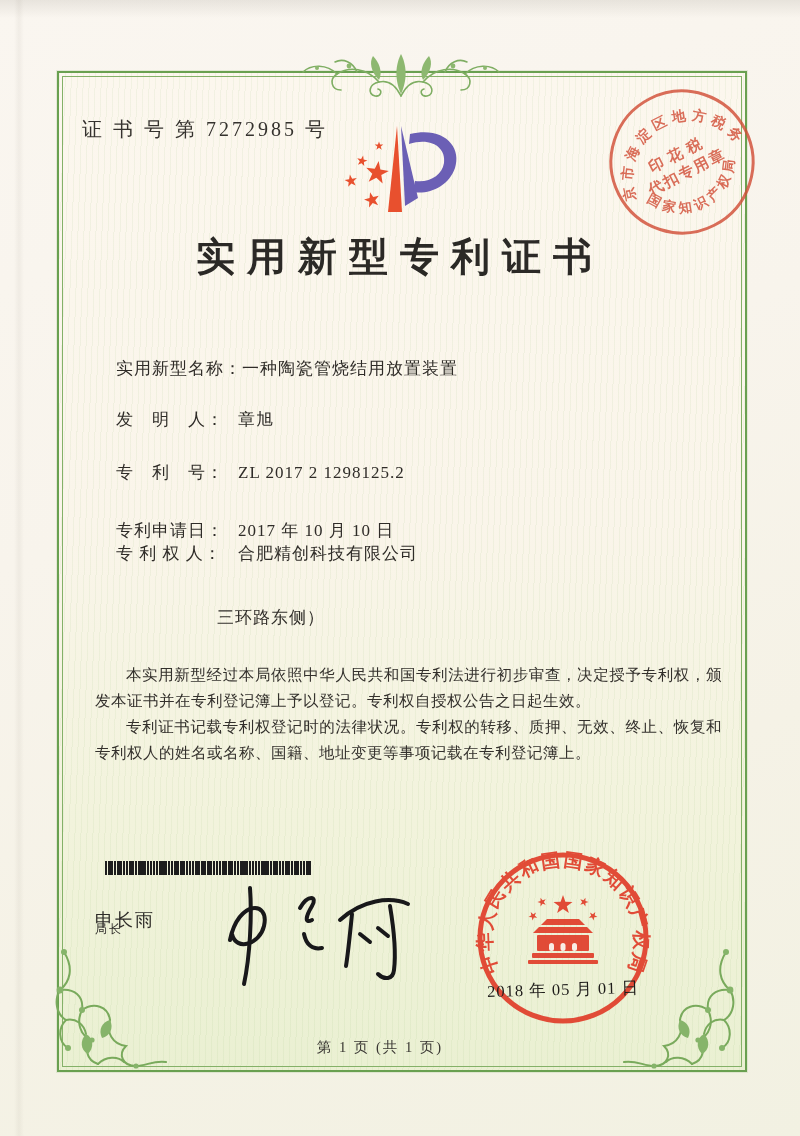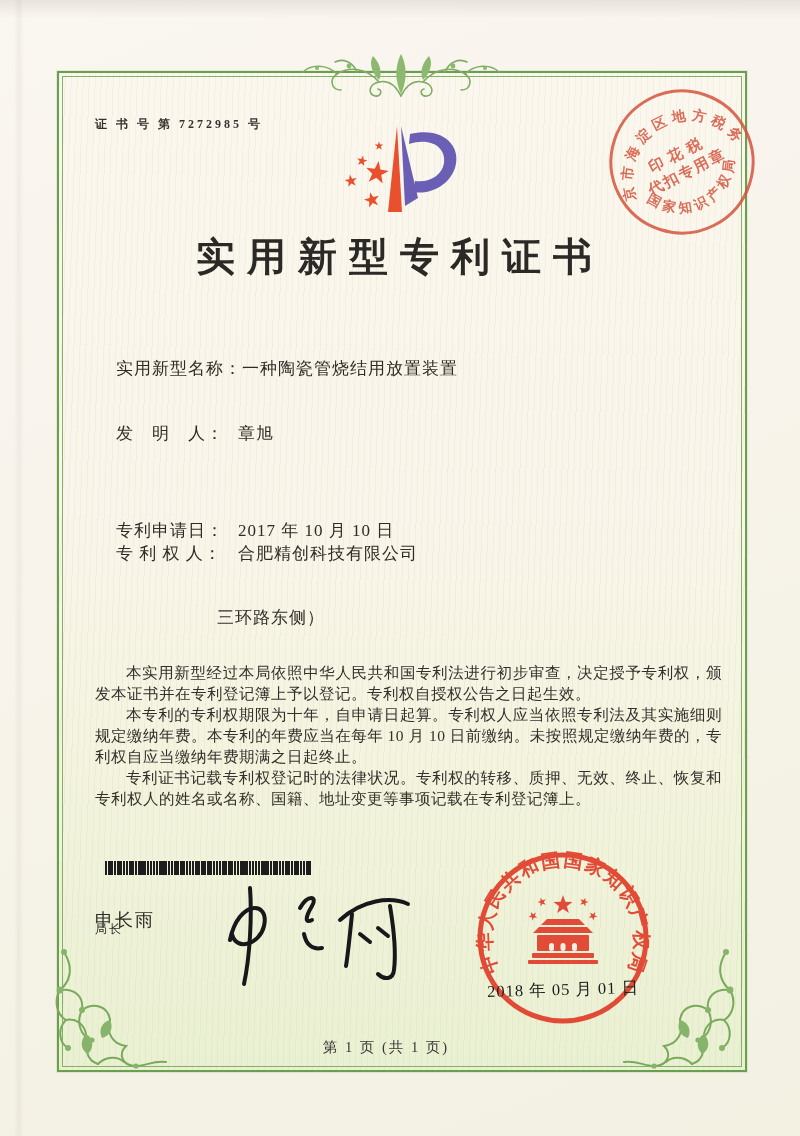--- a/index.html
+++ b/index.html
@@ -26,53 +26,53 @@
     background:
       repeating-linear-gradient(92deg,rgba(150,190,120,.10) 0 1px,rgba(0,0,0,0) 1px 6px),
       linear-gradient(180deg,#fcf7ee 0%,#faf5ea 45%,#f2f3dc 75%,#eaf0d2 100%);
     box-shadow:0 0 0 1px rgba(105,160,80,.15);
   }
   .frame::before{
     content:"";position:absolute;inset:3px;border:1px solid #84b168;pointer-events:none;
   }
   .abs{position:absolute;}
   .cert-no{
-    left:95px;top:116px;font-size:12px;color:#35322e;letter-spacing:3px;white-space:pre;font-weight:bold;
+    left:82px;top:116px;font-size:20px;color:#35322e;letter-spacing:3px;white-space:pre;
   }
   .title{
     left:57px;top:230px;width:686px;text-align:center;
     font-size:39px;font-weight:700;color:#2b2926;letter-spacing:12px;white-space:pre;
   }
   .field-row{
     left:95px;font-size:17px;color:#2f2c28;white-space:pre;letter-spacing:1px;
   }
   .field-row .label{display:inline-block;min-width:122px;}
   .addr2{left:217px;font-size:17px;color:#2f2c28;letter-spacing:1px;white-space:pre;}
   .grant-right{left:460px;font-size:17px;color:#2f2c28;letter-spacing:1px;white-space:pre;}
   .paras{
     left:95px;top:662px;width:627px;
-    font-size:15.5px;line-height:21px;color:#33302c;text-align:justify;
+    font-size:15.5px;line-height:26px;color:#33302c;text-align:justify;
   }
   .paras p{margin:0;text-indent:2em;letter-spacing:.5px;}
   .barcode{
     left:105px;top:861px;width:206px;height:14px;
     background:
       repeating-linear-gradient(90deg,#1d1d1d 0 2px,rgba(0,0,0,0) 2px 3px),
       repeating-linear-gradient(90deg,rgba(0,0,0,0) 0 4px,#1d1d1d 4px 6px,rgba(0,0,0,0) 6px 11px),
       repeating-linear-gradient(90deg,#1d1d1d 0 1px,rgba(0,0,0,0) 1px 7px);
   }
   .commissioner-title{left:95px;top:921px;font-size:12px;color:#2d2b28;letter-spacing:2px;}
   .commissioner-name{left:95px;top:908px;font-size:18px;color:#2d2b28;letter-spacing:2px;}
   .seal-date{
     left:487px;top:979px;font-size:16.5px;color:#1e1c1a;letter-spacing:1px;
     z-index:7;white-space:pre;transform:rotate(-1.5deg);
   }
   .footer{
     left:57px;top:1038px;width:646px;text-align:center;
-    font-size:14.5px;color:#3a3733;letter-spacing:2px;white-space:pre;padding-left:6px;
+    font-size:14.5px;color:#3a3733;letter-spacing:2px;white-space:pre;
   }
   .logo-svg{left:322px;top:120px;z-index:3;}
   .tax-stamp{left:604px;top:84px;z-index:5;transform:rotate(-27deg);opacity:.82;}
   .big-seal{left:468px;top:843px;z-index:5;opacity:.9;}
   .signature-svg{left:212px;top:882px;z-index:4;}
   .ornament-top{left:283px;top:46px;z-index:2;}
   .flourish-bl{left:50px;top:948px;z-index:2;}
   .flourish-br{left:620px;top:948px;z-index:2;transform:scaleX(-1);}
   .seal-text{font-family:"Liberation Serif","DejaVu Serif",serif;font-weight:700;}
 </style>
@@ -187,35 +187,37 @@
     <text class="seal-text" fill="#d24f38" font-size="13.5" letter-spacing="4">
       <textPath href="#taxBottom" startOffset="50%" text-anchor="middle">国家知识产权局</textPath>
     </text>
   </svg>
 
   <div class="abs field-row" style="top:337px">
     <span class="label">实用新型名称：</span><span>一种陶瓷管烧结用放置装置</span>
   </div>
 
   <div class="abs title">实用新型专利证书</div>
-  <div class="abs field-row" style="top:402px">
+  <div class="abs field-row" style="top:388px">
     <span class="label">发　明　人：</span><span>章旭</span>
+  </div>
+  <div class="abs field-row" style="top:441px">
+    <span class="label">专　利　号：</span><span>ZL 2017 2 1298125.2</span>
   </div>
   <div class="abs field-row" style="top:499px">
     <span class="label">专利申请日：</span><span>2017 年 10 月 10 日</span>
   </div>
   <div class="abs field-row" style="top:522px">
     <span class="label">专 利 权 人：</span><span>合肥精创科技有限公司</span>
   </div>
   <div class="abs addr2" style="top:606px">三环路东侧）</div>
 
 
   <div class="abs paras">
     <p>本实用新型经过本局依照中华人民共和国专利法进行初步审查，决定授予专利权，颁发本证书并在专利登记簿上予以登记。专利权自授权公告之日起生效。</p>
-    <p>本专利的专利权期限为十年，自申请日起算。专利权人应当依照专利法及其实施细则规定缴纳年费。本专利的年费应当在每年 10 月 10 日前缴纳。未按照规定缴纳年费的，专利权自应当缴纳年费期满之日起终止。</p>
     <p>专利证书记载专利权登记时的法律状况。专利权的转移、质押、无效、终止、恢复和专利权人的姓名或名称、国籍、地址变更等事项记载在专利登记簿上。</p>
   </div>
 
   <div class="abs barcode"></div>
 
   <div class="abs commissioner-title">局长</div>
   <div class="abs commissioner-name">申长雨</div>
 
   <svg class="abs signature-svg" width="210" height="110" viewBox="0 0 210 110">
     <g stroke="#18181a" stroke-width="4" fill="none" stroke-linecap="round" stroke-linejoin="round">

